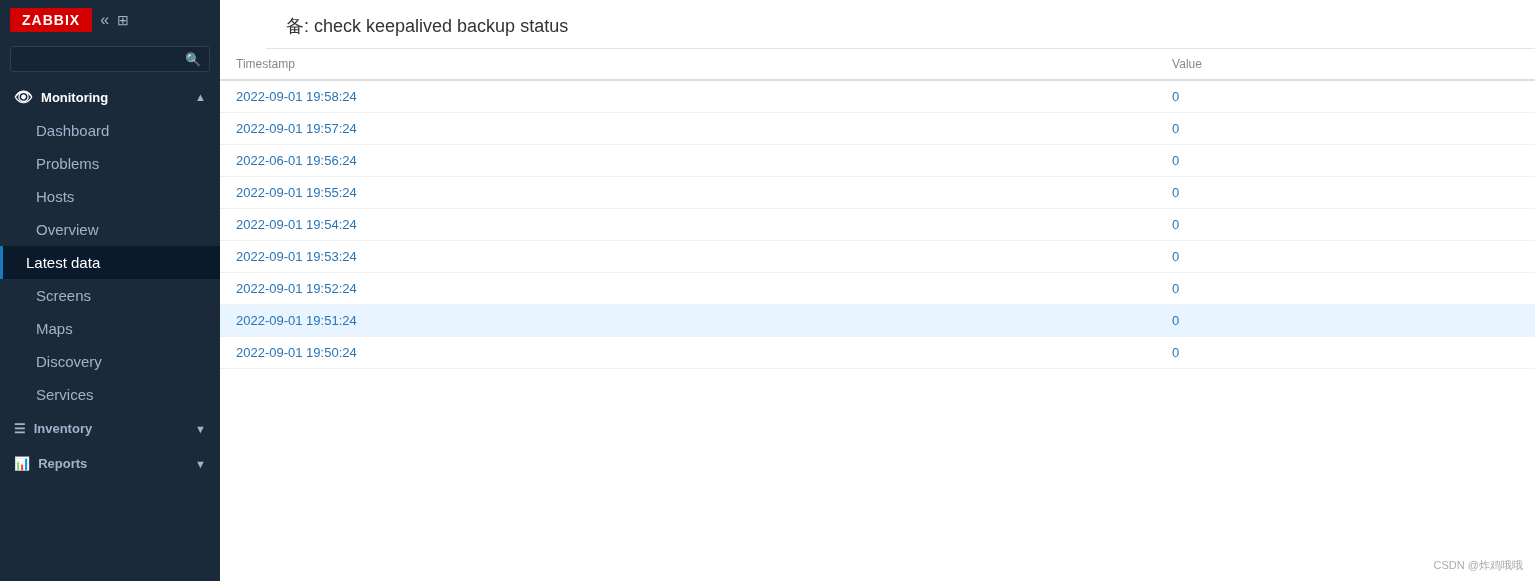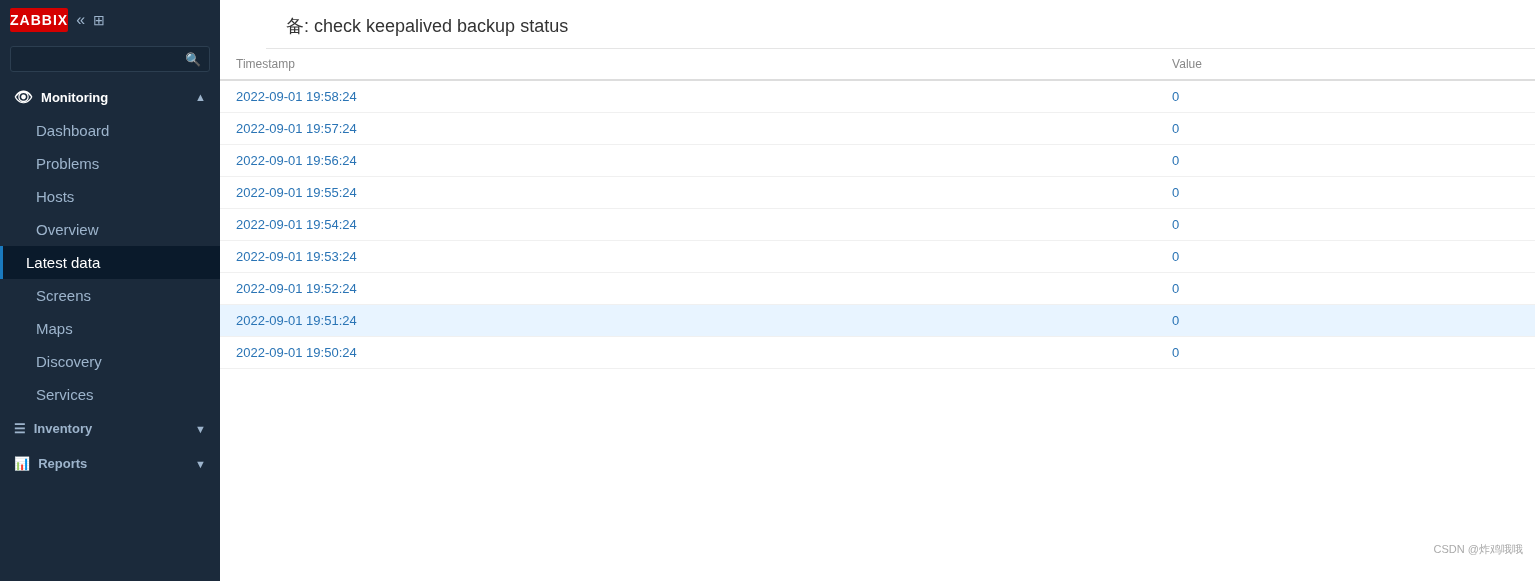--- a/index.html
+++ b/index.html
@@ -23,21 +23,21 @@
       padding: 8px 10px;
       background: #1b2a3b;
       gap: 8px;
     }
 
     .zabbix-logo {
       background: #d40000;
       color: white;
       font-weight: bold;
       font-size: 14px;
-      padding: 4px 0;
+      padding: 4px 12px;
       border-radius: 2px;
       letter-spacing: 1px;
     }
 
     .sidebar-collapse-icon {
       color: #9db4cc;
       cursor: pointer;
       font-size: 16px;
     }
 
@@ -188,21 +188,21 @@
     tbody td.timestamp {
       color: #2a74b5;
     }
 
     tbody td.value-cell {
       color: #2a74b5;
     }
 
     .watermark {
       position: fixed;
-      bottom: 24px;
+      bottom: 8px;
       right: 12px;
       font-size: 11px;
       color: #aaa;
     }
   </style>
 </head>
 <body>
 
 <div class="sidebar">
   <div class="sidebar-header">
@@ -279,21 +279,21 @@
       <tbody id="table-body">
       <tr>
             <td class="timestamp">2022-09-01 19:58:24</td>
             <td class="value-cell">0</td>
           </tr>
           <tr>
             <td class="timestamp">2022-09-01 19:57:24</td>
             <td class="value-cell">0</td>
           </tr>
           <tr>
-            <td class="timestamp">2022-09-01 19:56:24</td>
+            <td class="timestamp">2022-06-01 19:56:24</td>
             <td class="value-cell">0</td>
           </tr>
           <tr>
             <td class="timestamp">2022-09-01 19:55:24</td>
             <td class="value-cell">0</td>
           </tr>
           <tr>
             <td class="timestamp">2022-09-01 19:54:24</td>
             <td class="value-cell">0</td>
           </tr>

